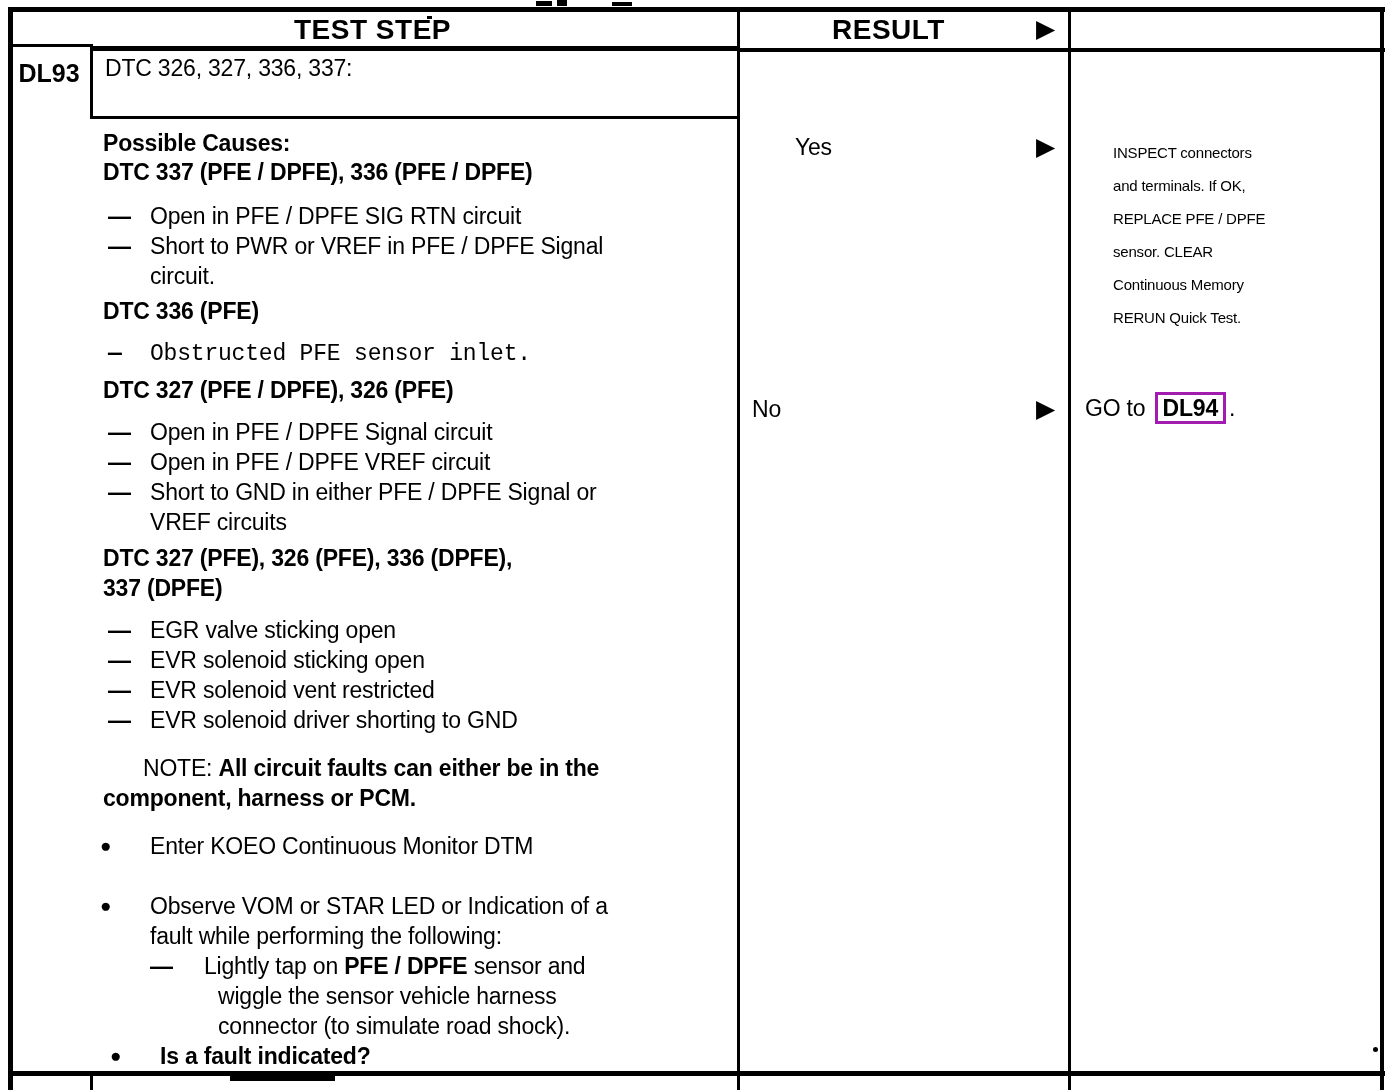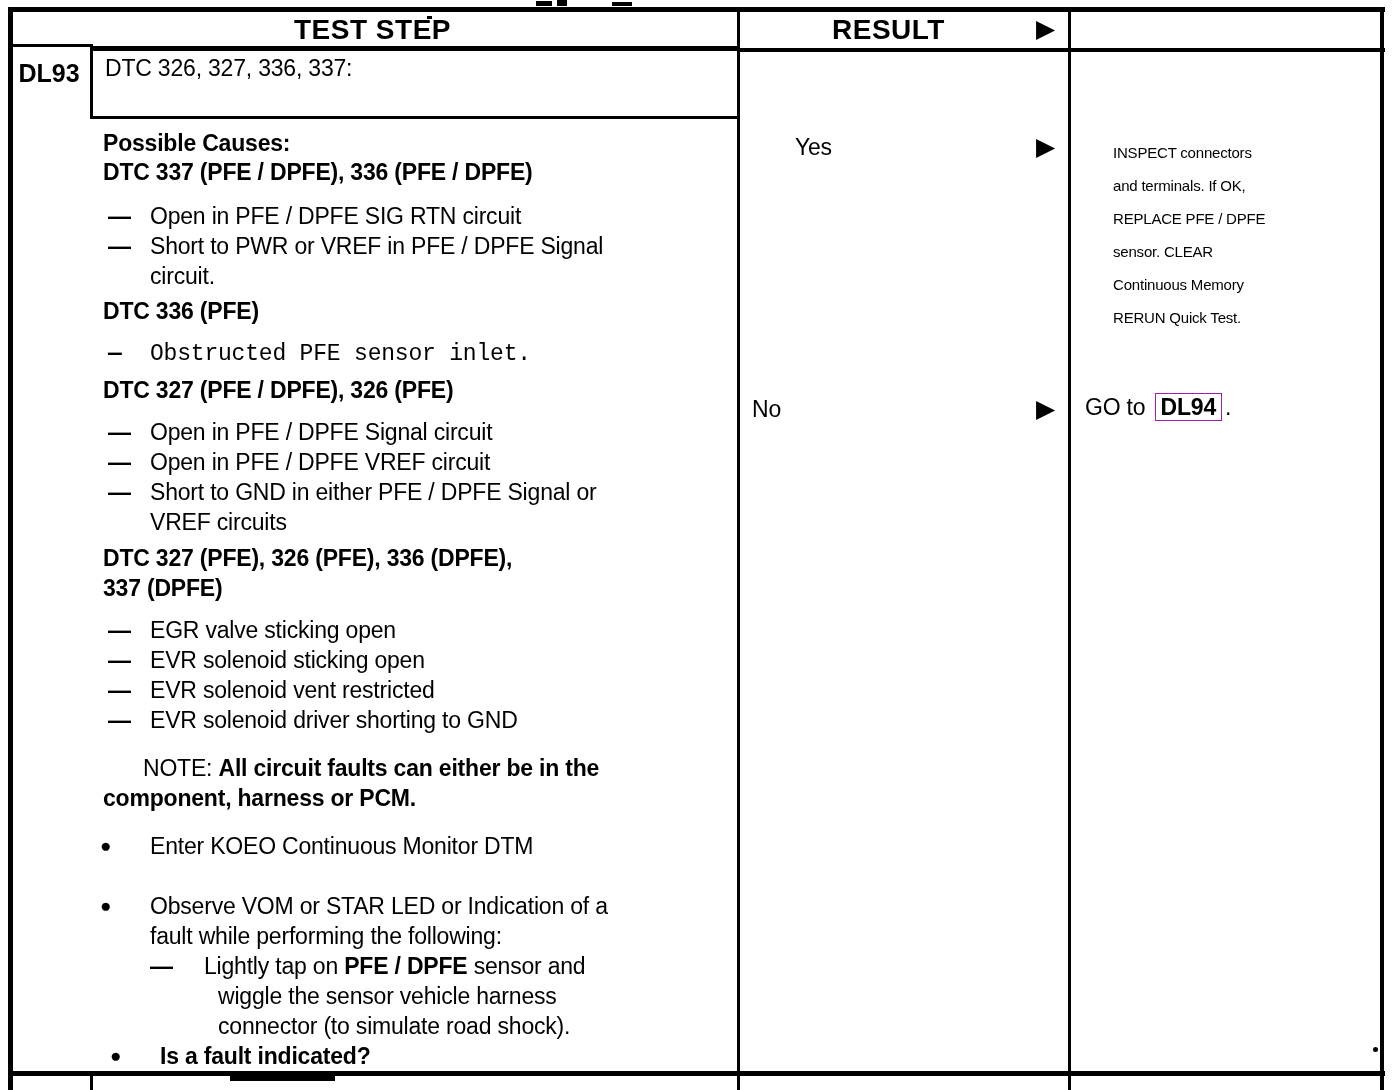--- a/index.html
+++ b/index.html
@@ -8,21 +8,21 @@
   .bar{position:absolute;background:#000;}
   .hd{position:absolute;font-weight:bold;font-size:28px;line-height:32px;letter-spacing:.5px;text-align:center;white-space:nowrap;}
   .ln{position:absolute;font-size:23px;line-height:30px;letter-spacing:-0.2px;white-space:nowrap;}
   .b{font-weight:bold;}
   .stepid{position:absolute;font-weight:bold;font-size:25px;text-align:center;white-space:nowrap;}
   .dash{display:inline-block;width:42px;font-weight:bold;}
   .dash2{display:inline-block;width:54px;font-weight:bold;}
   .blt{display:inline-block;width:50px;font-size:19px;vertical-align:2px;}
   .tri{position:absolute;font-family:"DejaVu Sans",sans-serif;font-size:25px;line-height:28px;}
   .action-block{position:absolute;left:1085px;top:136px;font-size:15px;line-height:33px;letter-spacing:-0.2px;white-space:nowrap;margin-left:28px;}
-  .dlbox{display:inline-block;border:1px solid #a21caf;padding:0 5px;font-weight:bold;margin:0 3px;line-height:26px;}
+  .dlbox{display:inline-block;border:3px solid #a21caf;padding:0 5px;font-weight:bold;margin:0 3px;line-height:26px;}
   .artifact{position:absolute;background:#000;}
 </style>
 </head>
 <body>
 
 <div id="page">
 
   <div class="bar" style="left:8px;top:7px;width:1377px;height:5px;"></div>
   <div class="bar" style="left:8px;top:7px;width:5px;height:1069px;"></div>
   <div class="bar" style="left:1380px;top:7px;width:4px;height:1069px;"></div>

